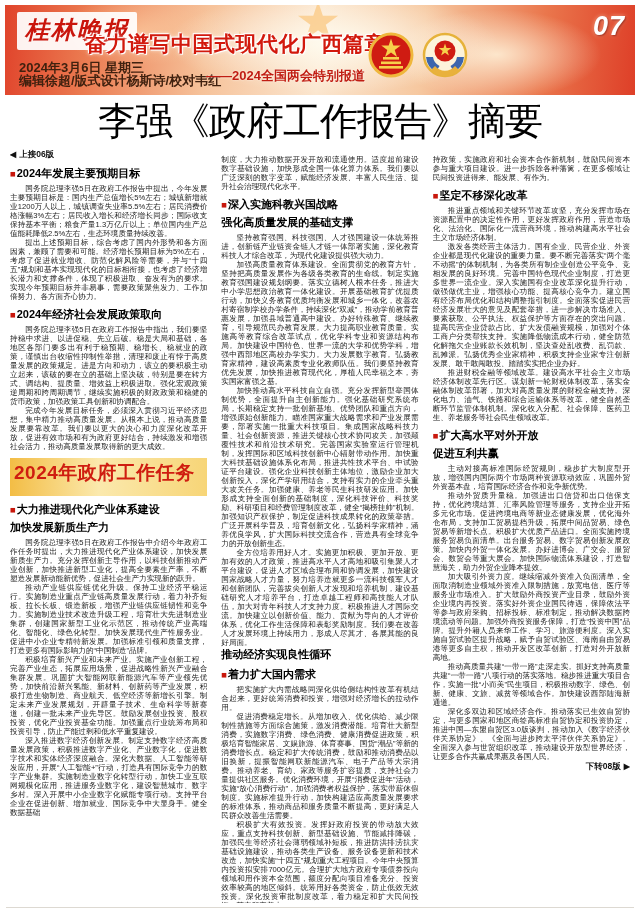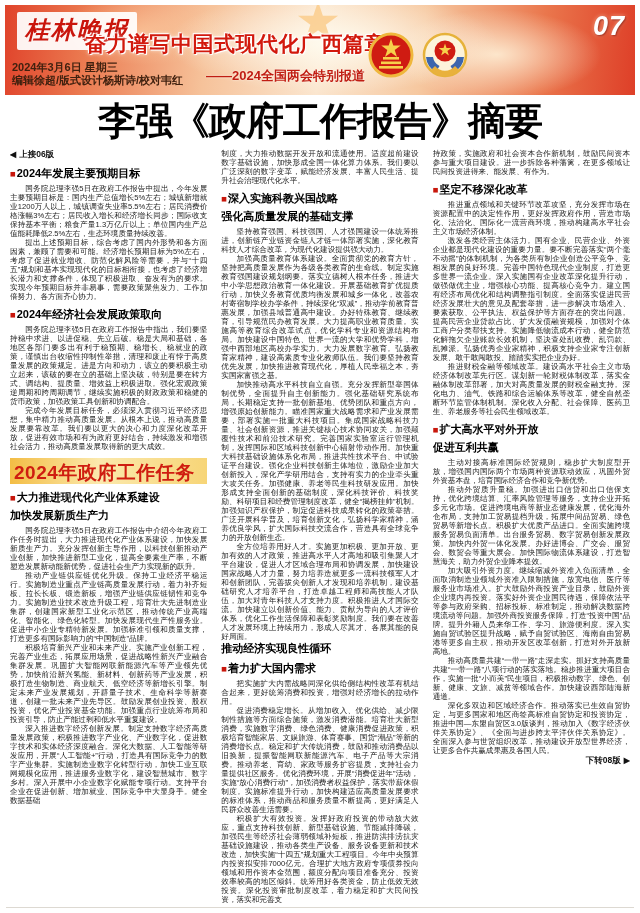--- a/index.html
+++ b/index.html
@@ -13,48 +13,48 @@
       radial-gradient(ellipse 230px 70px at 52% 42%, rgba(255,252,240,.95), rgba(255,252,240,0) 72%),
       radial-gradient(ellipse 140px 60px at 78% 55%, rgba(255,244,220,.85), rgba(255,244,220,0) 75%),
       radial-gradient(ellipse 120px 50px at 22% 28%, rgba(255,214,170,.55), rgba(255,214,170,0) 70%),
       linear-gradient(95deg,#e0432b 0%,#eb7a50 13%,#f6c29a 32%,#fbe6cf 50%,#f6c8a0 66%,#ea764c 85%,#de3f28 100%);
   }
   .banner .star-big { position:absolute; left:46%; top:-14px; font-size:52px; color:rgba(250,205,140,.85); }
   .banner .star-small { position:absolute; left:36%; top:22px; font-size:18px; color:rgba(248,190,120,.8); }
   .masthead-logo { position:absolute; left:12px; top:7px; background:rgba(255,255,255,.93); color:#c9150c;
     font-family:"DejaVu Serif", serif; font-style:italic; font-weight:bold; font-size:24px;
     line-height:1.2; padding:4px 8px 5px; letter-spacing:2px; border-radius:2px; }
-  .dateline { position:absolute; left:7px; top:56px; font-size:11px; font-weight:bold; color:#40210f; line-height:13px; }
+  .dateline { position:absolute; left:14px; top:56px; font-size:13px; font-weight:bold; color:#40210f; line-height:13px; }
   .banner-title { position:absolute; left:80px; top:25px; width:300px; text-align:center; white-space:nowrap;
     font-size:21px; font-weight:900; color:#d2190d; letter-spacing:.5px;
     text-shadow:0 0 2px #fff, 0 0 4px #fff, 1px 1px 0 #fff, -1px -1px 0 #fff; }
   .banner-subtitle { position:absolute; left:100px; top:62px; width:260px; text-align:right; white-space:nowrap;
     font-size:13px; font-weight:bold; color:#c01d12; text-shadow:0 0 2px rgba(255,255,255,.8); }
   .emblem { position:absolute; top:26px; width:48px; height:48px; }
   .emblem.national { left:362px; }
   .emblem.cppcc { left:416px; }
   .page-number { position:absolute; right:10px; top:6px; font-size:27px; font-weight:900; font-style:italic;
     color:#ffffff; text-shadow:1px 1px 2px rgba(120,10,0,.65), 0 0 4px rgba(255,230,200,.6); letter-spacing:1px; }
 
   
   .headline { position:absolute; top:96px; left:0; right:0; text-align:center; color:#000;
-    font-size:38px; font-weight:700; letter-spacing:-1px; white-space:nowrap; }
+    font-size:38px; font-weight:400; letter-spacing:-1px; white-space:nowrap; }
 
   
   .columns { position:absolute; top:149px; left:10px; right:10px; bottom:10px; display:flex; gap:14px; }
   .col { flex:1 1 0; overflow:hidden; }
   .col p { margin:0; font-size:7.6px; line-height:9px; color:#1c1c1c; text-align:justify; text-indent:2em; }
-  .col p.cont { text-indent:0; }
+  .col p.cont { text-indent:0;margin-top:6px; }
   .continued-from { font-size:8.5px; font-weight:bold; color:#111; margin:0 0 5px; }
   .continued-from .arr { font-size:8px; margin-right:3px; }
   .sec { margin:6px 0 3px; font-size:11px; font-weight:bold; color:#000; line-height:14px; }
   .sec.first { margin-top:1px; }
   .sec .sq { color:#c8170c; font-size:9.5px; margin-right:1px; }
   .sec.sub { margin:0 0 4px; }
-  .tasks-banner { margin:7px 0 6px; height:26px; line-height:30px; padding-left:4px; white-space:nowrap;
+  .tasks-banner { margin:7px 0 6px; height:38px; line-height:30px; padding-left:4px; white-space:nowrap;
     font-size:19px; font-weight:900; color:#cf1d10; letter-spacing:.5px;
     background:linear-gradient(90deg,#f3bd45 0%,#fbe9ad 45%,#f7d577 100%); }
   .continued-to { text-align:right; font-size:8.5px; font-weight:bold; color:#111; text-indent:0; }
   .continued-to .arr { font-size:8px; margin-left:3px; }
   .bottom-rule { position:absolute; left:6px; right:6px; bottom:5px; border-top:1px solid #ddd9d2; }
 </style>
 </head>
 <body>
 
 <div class="page">

